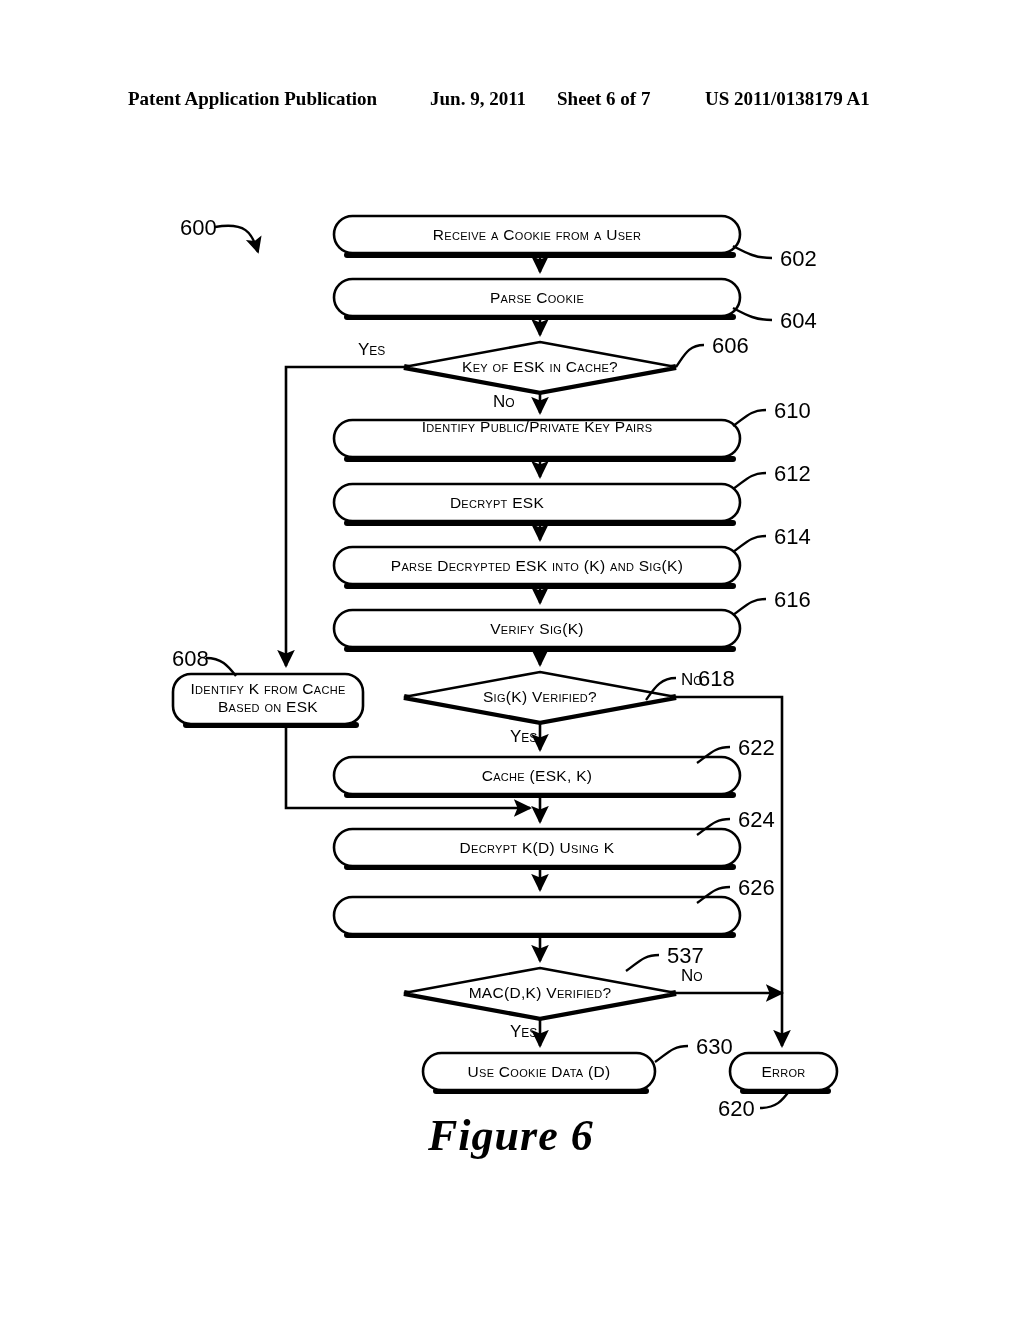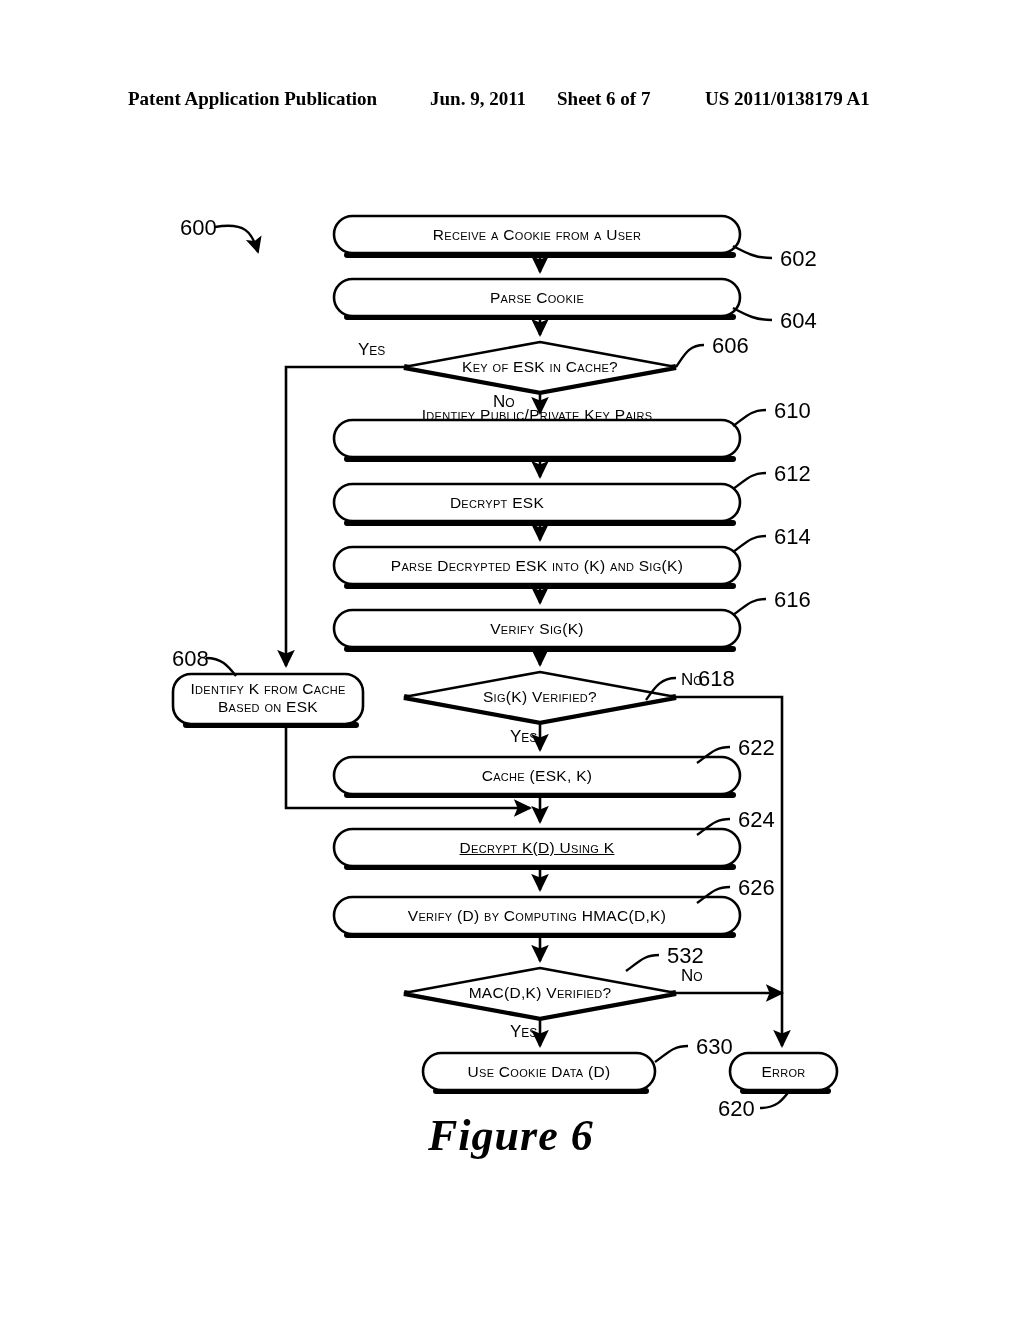--- a/index.html
+++ b/index.html
@@ -193,37 +193,36 @@
 
   <div class="node-label" style="left:334px; top:289px; width:406px;">Parse Cookie</div>
 
   <div class="node-label" style="left:404px; top:358px; width:272px;">Key of ESK in Cache?</div>
 
   <div class="node-label two-line" style="left:173px; top:680px; width:190px;">
     <span>Identify K from Cache</span><br>
     <span>Based on ESK</span>
   </div>
 
-  <div class="node-label" style="left:334px; top:406px; width:406px;">Identify Public/Private Key Pairs</div>
+  <div class="node-label" style="left:334px; top:418px; width:406px;">Identify Public/Private Key Pairs</div>
 
   <div class="node-label" style="left:334px; top:494px; width:326px;">Decrypt ESK</div>
 
   <div class="node-label" style="left:334px; top:620px; width:406px;">Verify Sig(K)</div>
 
   <div class="node-label" style="left:334px; top:557px; width:406px;">Parse Decrypted ESK into (K) and Sig(K)</div>
 
   <div class="node-label" style="left:404px; top:688px; width:272px;">Sig(K) Verified?</div>
 
   <div class="node-label" style="left:730px; top:1063px; width:107px;">Error</div>
 
   <div class="node-label" style="left:334px; top:767px; width:406px;">Cache (ESK, K)</div>
 
-  <div class="node-label" style="left:334px; top:839px; width:406px;text-decoration:underline;">Decrypt K(D) Using K</div>
-
-  <div class="node-label" style="left:334px; top:907px; width:406px;">Verify (D) by Computing HMAC(D,K)</div>
+  <div class="node-label" style="left:334px; top:839px; width:406px;">Decrypt K(D) Using K</div>
+
 
   <div class="node-label" style="left:404px; top:984px; width:272px;">MAC(D,K) Verified?</div>
 
   <div class="node-label" style="left:423px; top:1063px; width:232px;">Use Cookie Data (D)</div>
 
   <div class="branch-label" style="left:358px; top:340px;">Yes</div>
   <div class="branch-label" style="left:493px; top:392px;">No</div>
 
   <div class="branch-label" style="left:510px; top:727px;">Yes</div>
   <div class="branch-label" style="left:681px; top:670px;">No</div>
@@ -238,17 +237,17 @@
   <div class="ref-num" style="left:172px; top:646px;">608</div>
   <div class="ref-num" style="left:774px; top:398px;">610</div>
   <div class="ref-num" style="left:774px; top:461px;">612</div>
   <div class="ref-num" style="left:774px; top:524px;">614</div>
   <div class="ref-num" style="left:774px; top:587px;text-align:center;">616</div>
   <div class="ref-num" style="left:684px; top:666px;padding-left:14px;">618</div>
   <div class="ref-num" style="left:718px; top:1096px;">620</div>
   <div class="ref-num" style="left:738px; top:735px;">622</div>
   <div class="ref-num" style="left:738px; top:807px;">624</div>
   <div class="ref-num" style="left:738px; top:875px;">626</div>
-  <div class="ref-num" style="left:667px; top:943px;">532</div>
+  <div class="ref-num" style="left:667px; top:943px;">537</div>
   <div class="ref-num" style="left:696px; top:1034px;">630</div>
 
   <div class="fig-caption">Figure 6</div>
 </div>
 
 </body></html>

